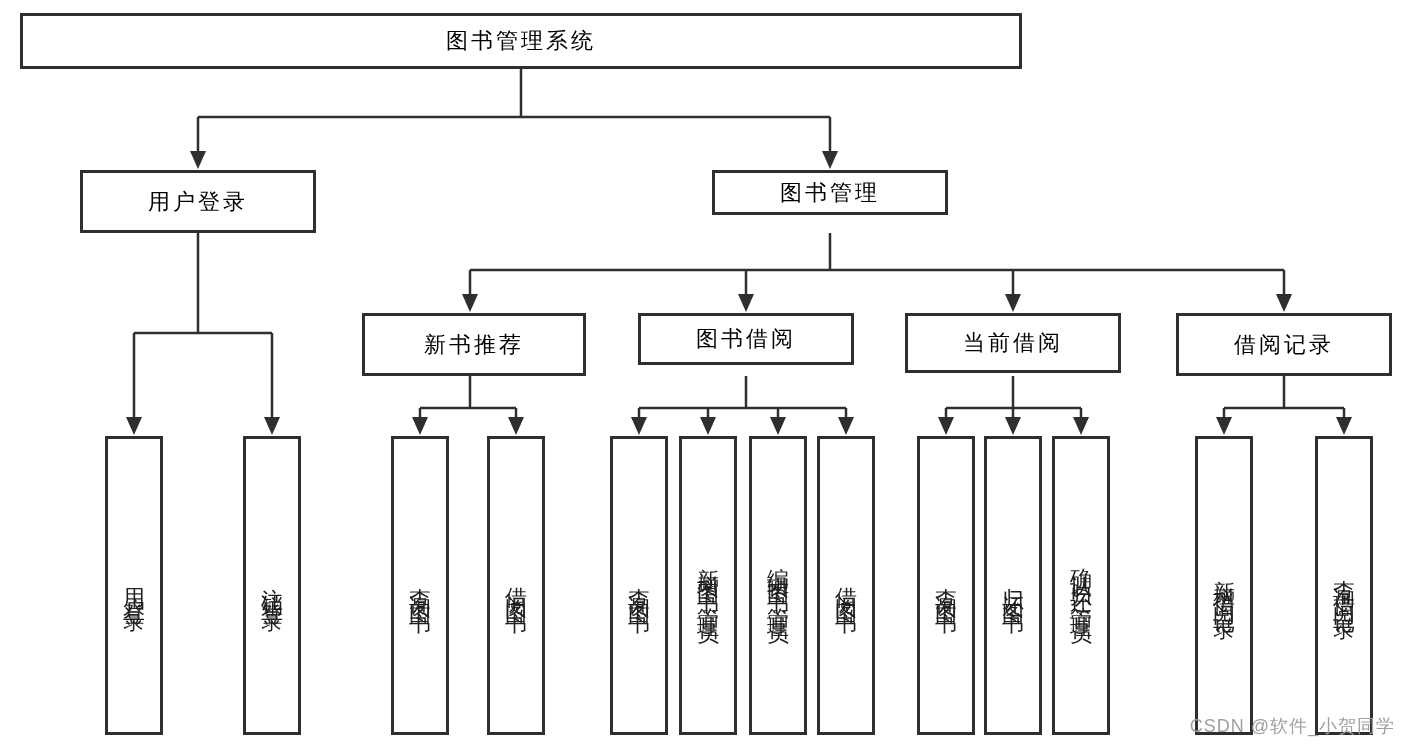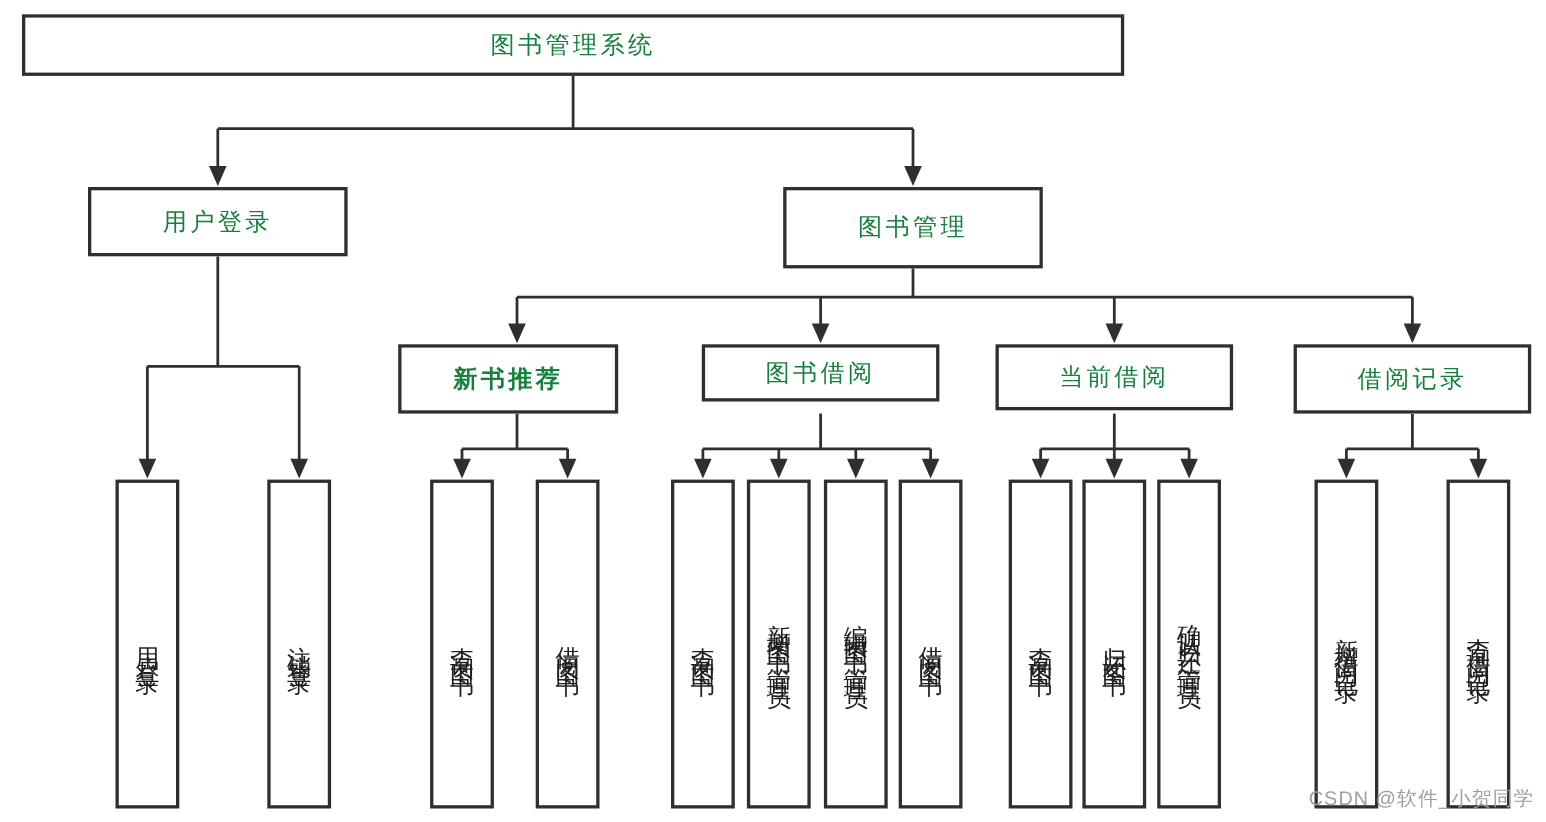--- a/index.html
+++ b/index.html
@@ -26,21 +26,21 @@
     position: absolute;
     box-sizing: border-box;
     border: 3px solid #2f2f2f;
     background: #ffffff;
     display: flex;
     align-items: center;
     justify-content: center;
     z-index: 2;
   }
   .node .lbl {
-    color: #15803d;
+    color: #000000;
     font-size: 22px;
     letter-spacing: 3px;
     white-space: nowrap;
   }
   .leaf {
     position: absolute;
     box-sizing: border-box;
     border: 3px solid #2f2f2f;
     background: #ffffff;
     display: flex;
@@ -140,25 +140,25 @@
     </g>
   </svg>
 
   <div class="node" style="left:20px; top:13px; width:1002px; height:56px;">
     <span class="lbl">图书管理系统</span>
   </div>
 
   <div class="node" style="left:80px; top:170px; width:236px; height:63px;">
     <span class="lbl">用户登录</span>
   </div>
-  <div class="node" style="left:712px; top:170px; width:236px; height:74px;">
+  <div class="node" style="left:712px; top:170px; width:236px; height:45px;">
     <span class="lbl">图书管理</span>
   </div>
 
-  <div class="node" style="left:362px; top:313px; width:200px; height:63px;font-weight:bold;">
+  <div class="node" style="left:362px; top:313px; width:224px; height:63px;">
     <span class="lbl">新书推荐</span>
   </div>
   <div class="node" style="left:638px; top:313px; width:216px; height:52px;">
     <span class="lbl">图书借阅</span>
   </div>
   <div class="node" style="left:905px; top:313px; width:216px; height:60px;">
     <span class="lbl">当前借阅</span>
   </div>
   <div class="node" style="left:1176px; top:313px; width:216px; height:63px;">
     <span class="lbl">借阅记录</span>

